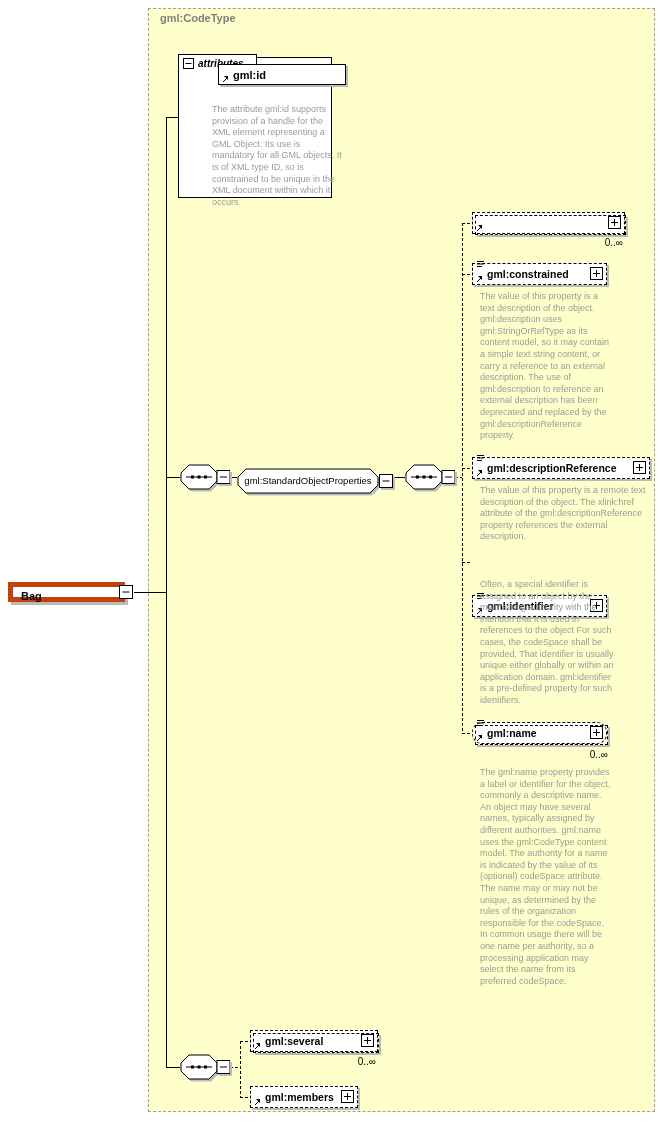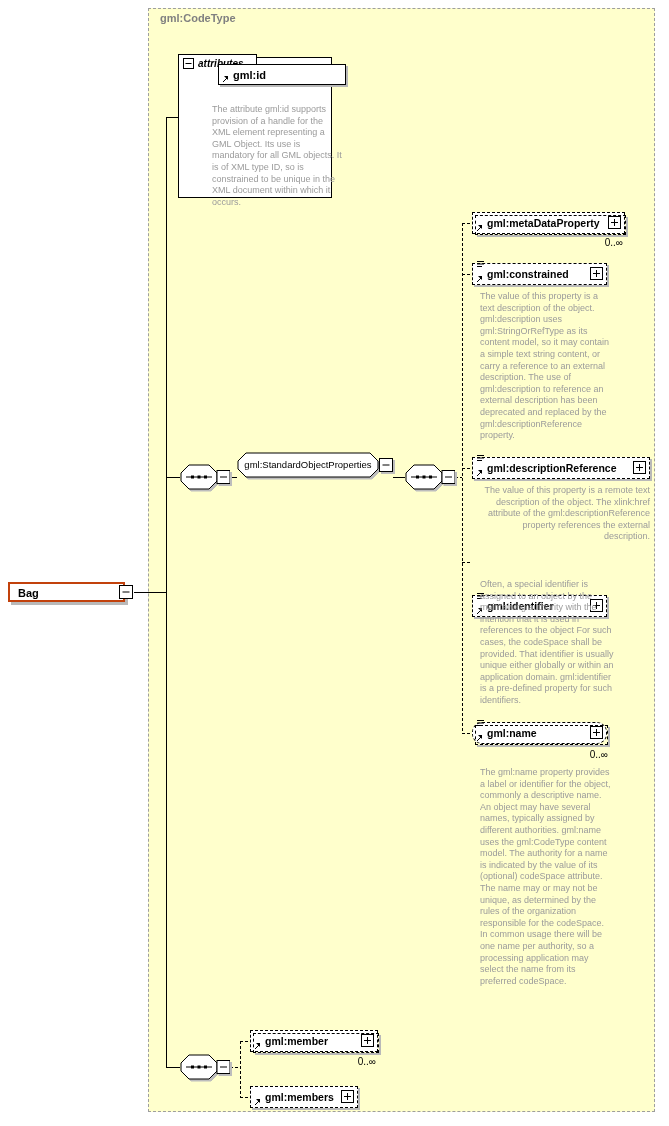--- a/index.html
+++ b/index.html
@@ -47,21 +47,21 @@
 
   
   .octwrap { z-index:3; }
   .octwrap svg { filter:drop-shadow(2px 2px 0 #bdbdbd); display:block; }
   .octlabel { position:absolute; left:4px; top:0; width:134px; height:26px;
               text-align:center; font:9.5px "Liberation Sans",sans-serif;
               line-height:25px; white-space:nowrap; }
 
   
   .rootbox { left:8px; top:582px; width:117px; height:20px; background:#fff;
-             border:2px solid #c2410c; box-shadow:3px 3px 0 #b9b9b9; z-index:3;
+             border:5px solid #c2410c; box-shadow:3px 3px 0 #b9b9b9; z-index:3;
              box-sizing:border-box; }
   .rootbox .ename { padding-left:8px; line-height:18px; font-size:11px; }
   .root-minus { left:119px; top:585px; width:14px; height:14px; z-index:4; }
 </style>
 </head>
 <body>
 
 <div class="abs container"></div>
 <div class="abs container-label">gml:CodeType</div>
 
@@ -120,21 +120,21 @@
     <polygon points="9,1 29,1 37,9 37,17 29,25 9,25 1,17 1,9" fill="#fff" stroke="#000"></polygon>
     <line x1="6" y1="13" x2="32" y2="13" stroke="#000"></line>
     <rect x="11" y="11.5" width="3" height="3" fill="#000"></rect>
     <rect x="17.5" y="11.5" width="3" height="3" fill="#000"></rect>
     <rect x="24" y="11.5" width="3" height="3" fill="#000"></rect>
     <rect x="37" y="6.5" width="13" height="13" fill="#fff" stroke="#000"></rect>
     <line x1="40" y1="13" x2="47" y2="13" stroke="#000"></line>
   </svg>
 </div>
 
-<div class="abs octwrap" style="left:237px; top:452px;">
+<div class="abs octwrap" style="left:237px; top:468px;">
   <svg width="156" height="26">
     <polygon points="9,1 133,1 141,9 141,17 133,25 9,25 1,17 1,9" fill="#fff" stroke="#000"></polygon>
     <rect x="142.5" y="6.5" width="13" height="13" fill="#fff" stroke="#000"></rect>
     <line x1="145.5" y1="13" x2="152.5" y2="13" stroke="#000"></line>
   </svg>
   <span class="octlabel">gml:StandardObjectProperties</span>
 </div>
 
 <div class="abs octwrap" style="left:405px; top:464px;">
   <svg width="50" height="26">
@@ -146,21 +146,20 @@
     <rect x="37" y="6.5" width="13" height="13" fill="#fff" stroke="#000"></rect>
     <line x1="40" y1="13" x2="47" y2="13" stroke="#000"></line>
   </svg>
 </div>
 
 <div class="abs ebox multi" style="left:472px; top:212px; width:153px;">
   <svg class="refarrow" viewBox="0 0 9 9">
     <path d="M2,8 L6,4" stroke="#000" fill="none"></path>
       <path d="M3,2 L7,2 L7,6 Z" fill="#000"></path>
   </svg>
-  <span class="ename">gml:metaDataProperty</span>
   <svg class="plusbox" viewBox="0 0 13 13">
     <rect x="0.5" y="0.5" width="12" height="12" fill="#fff" stroke="#000"></rect>
     <line x1="3" y1="6.5" x2="10" y2="6.5" stroke="#000"></line>
       <line x1="6.5" y1="3" x2="6.5" y2="10" stroke="#000"></line>
   </svg>
 </div>
 <div class="abs occ" style="left:585px; top:237px; width:38px;">0..∞</div>
 
 <div class="abs ebox" style="left:472px; top:263px; width:135px;">
   <svg class="annicon" viewBox="0 0 9 8">
@@ -191,21 +190,21 @@
     <path d="M2,8 L6,4" stroke="#000" fill="none"></path>
       <path d="M3,2 L7,2 L7,6 Z" fill="#000"></path>
   </svg>
   <span class="ename">gml:descriptionReference</span>
   <svg class="plusbox" viewBox="0 0 13 13">
     <rect x="0.5" y="0.5" width="12" height="12" fill="#fff" stroke="#000"></rect>
     <line x1="3" y1="6.5" x2="10" y2="6.5" stroke="#000"></line>
       <line x1="6.5" y1="3" x2="6.5" y2="10" stroke="#000"></line>
   </svg>
 </div>
-<div class="abs doc" style="left:480px; top:485px; width:170px;text-align:right;">The value of this property is a remote text description of the object. The xlink:href attribute of the gml:descriptionReference property references the external description.</div>
+<div class="abs doc" style="left:480px; top:485px; width:170px;">The value of this property is a remote text description of the object. The xlink:href attribute of the gml:descriptionReference property references the external description.</div>
 
 <div class="abs ebox" style="left:472px; top:551px; width:135px;margin-top:44px;">
   <svg class="annicon" viewBox="0 0 9 8">
     <line x1="1" y1="1.5" x2="8" y2="1.5" stroke="#000"></line>
       <line x1="1" y1="4" x2="8" y2="4" stroke="#000"></line>
       <line x1="1" y1="6.5" x2="6" y2="6.5" stroke="#000"></line>
   </svg>
   <svg class="refarrow" viewBox="0 0 9 9">
     <path d="M2,8 L6,4" stroke="#000" fill="none"></path>
       <path d="M3,2 L7,2 L7,6 Z" fill="#000"></path>
@@ -249,21 +248,21 @@
     <rect x="37" y="6.5" width="13" height="13" fill="#fff" stroke="#000"></rect>
     <line x1="40" y1="13" x2="47" y2="13" stroke="#000"></line>
   </svg>
 </div>
 
 <div class="abs ebox multi" style="left:250px; top:1030px; width:128px;">
   <svg class="refarrow" viewBox="0 0 9 9">
     <path d="M2,8 L6,4" stroke="#000" fill="none"></path>
       <path d="M3,2 L7,2 L7,6 Z" fill="#000"></path>
   </svg>
-  <span class="ename">gml:member</span>
+  <span class="ename">gml:several</span>
   <svg class="plusbox" viewBox="0 0 13 13">
     <rect x="0.5" y="0.5" width="12" height="12" fill="#fff" stroke="#000"></rect>
     <line x1="3" y1="6.5" x2="10" y2="6.5" stroke="#000"></line>
       <line x1="6.5" y1="3" x2="6.5" y2="10" stroke="#000"></line>
   </svg>
 </div>
 <div class="abs occ" style="left:338px; top:1056px; width:38px;">0..∞</div>
 
 <div class="abs ebox" style="left:250px; top:1086px; width:108px;">
   <svg class="refarrow" viewBox="0 0 9 9">

